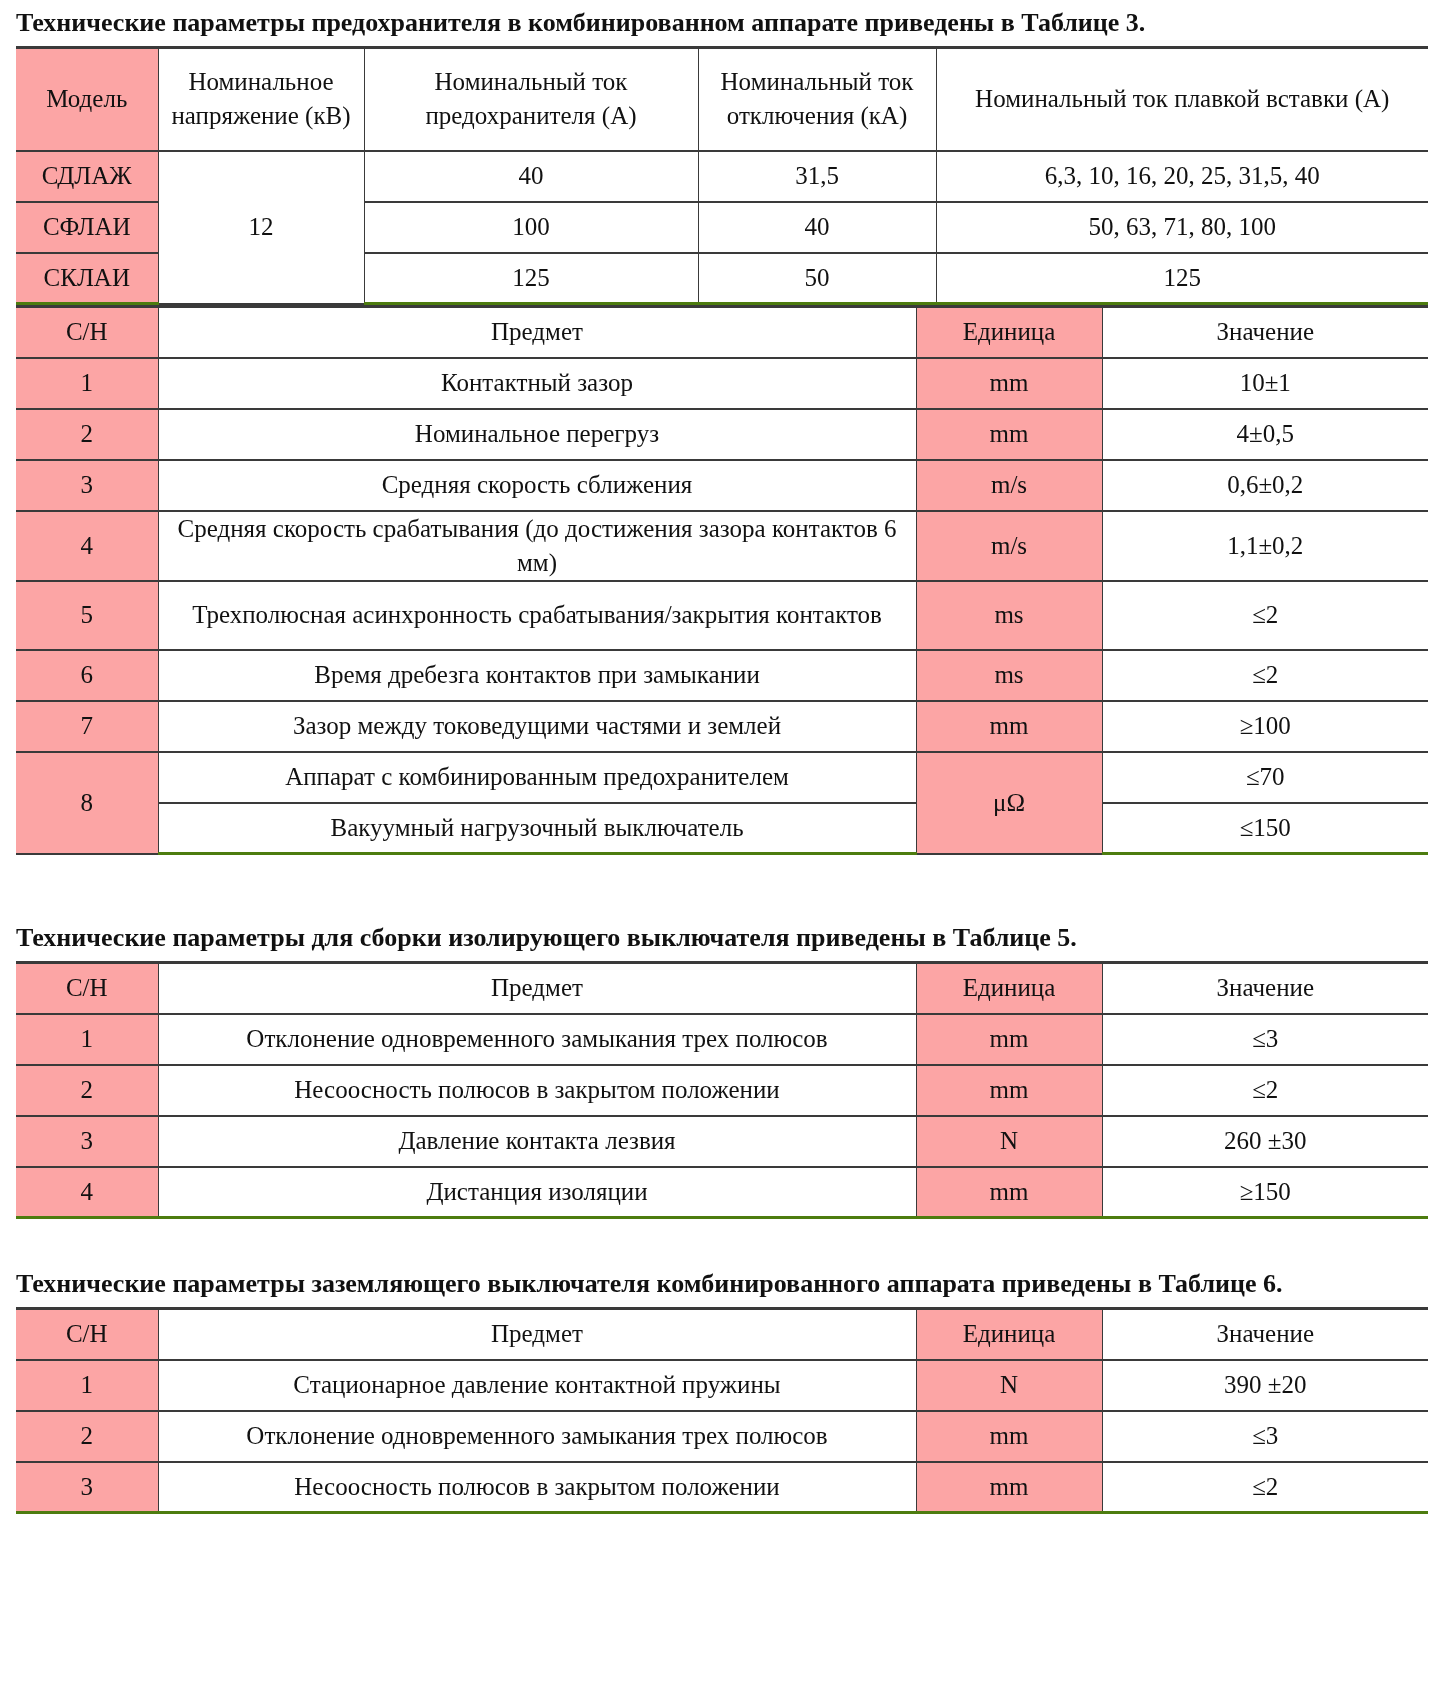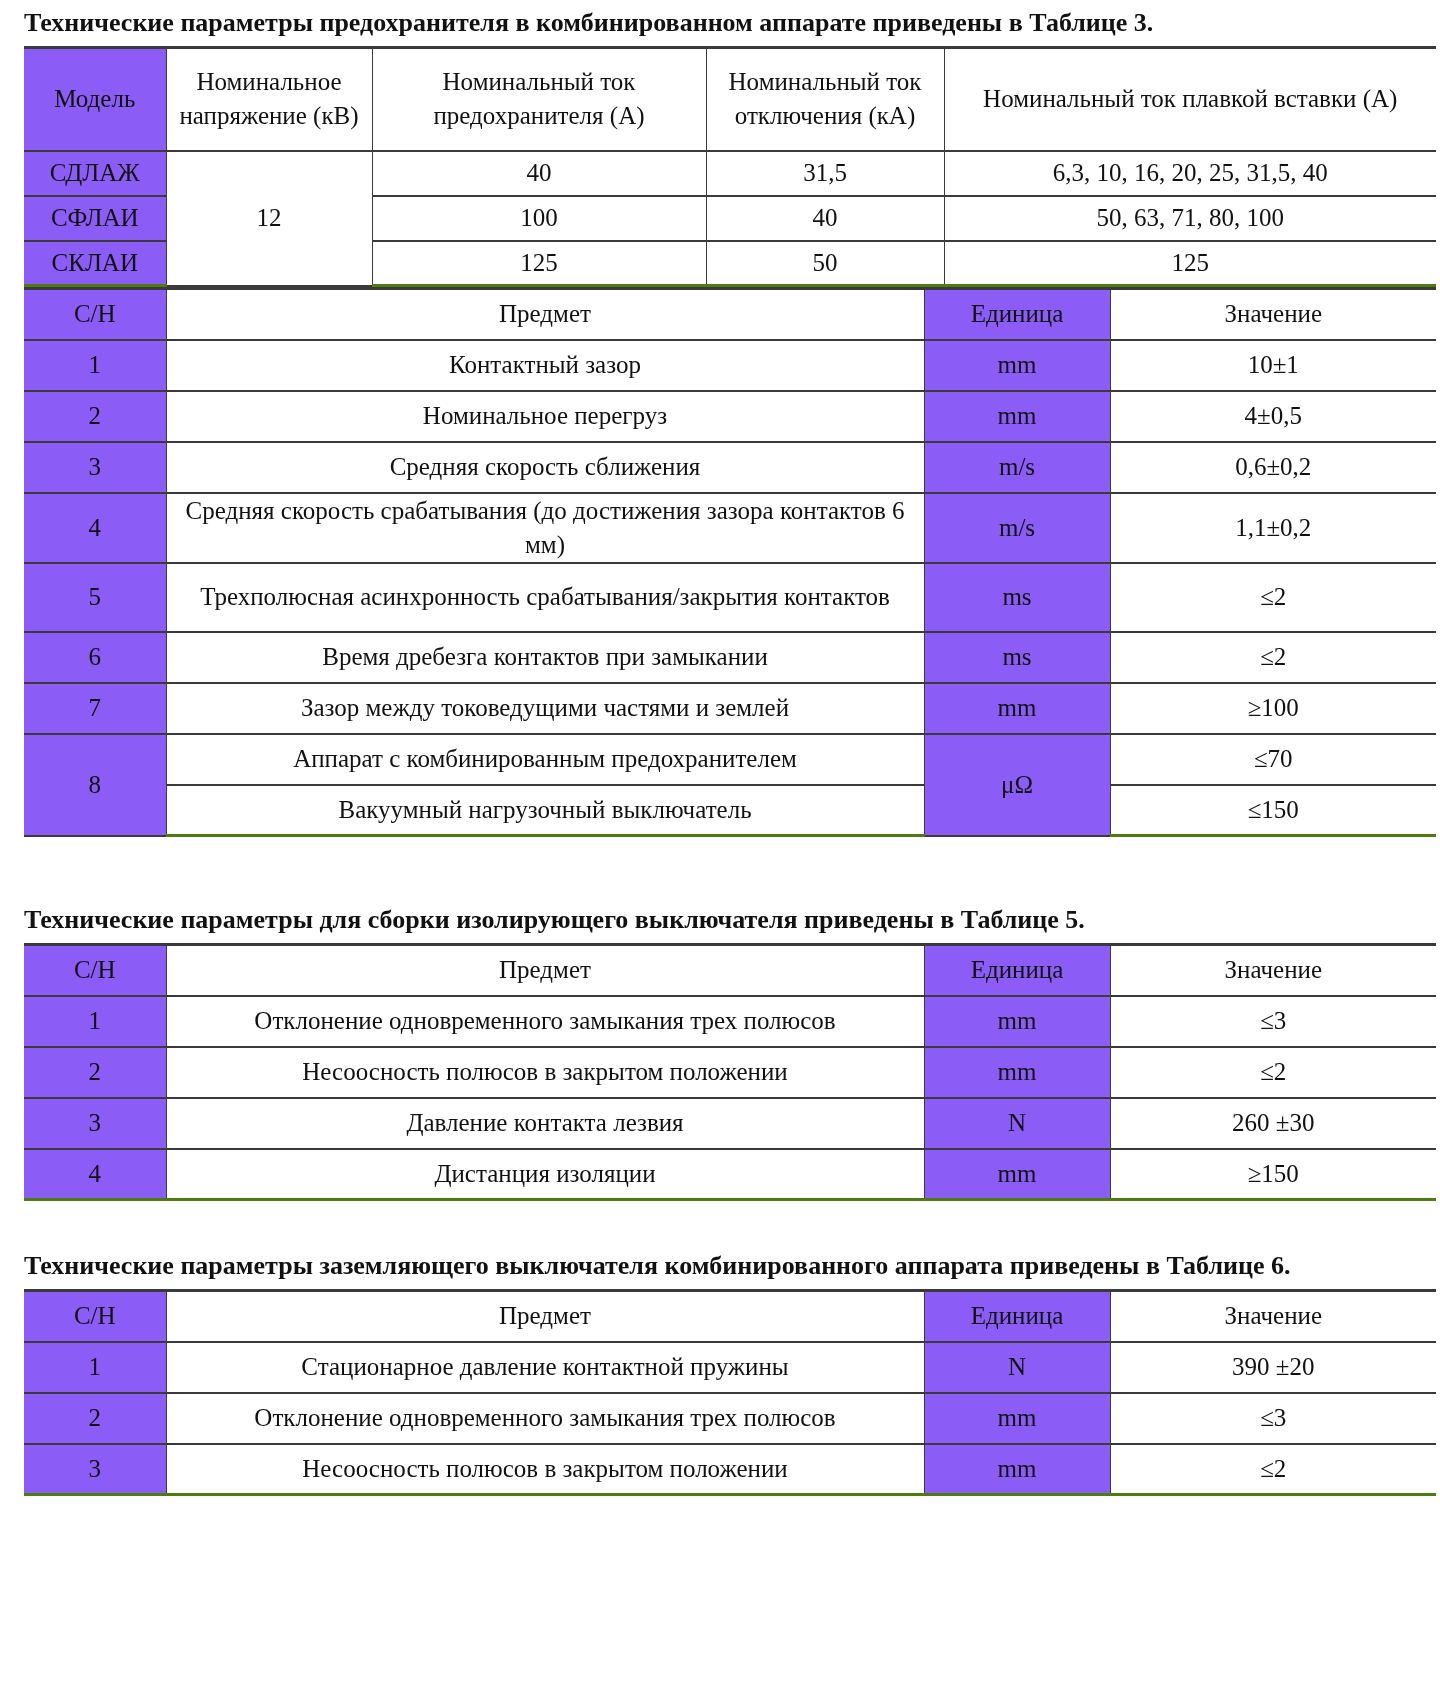--- a/index.html
+++ b/index.html
@@ -5,21 +5,21 @@
     * { box-sizing: border-box; margin: 0; padding: 0; }
     html, body { background: #ffffff; }
     body {
       width: 1440px;
       height: 1692px;
       position: relative;
       font-family: "Liberation Serif", "DejaVu Serif", serif;
       color: #111111;
       overflow: hidden;
     }
-    .page { position: absolute; left: 24px; top: 0; width: 1412px; }
+    .page { position: absolute; left: 16px; top: 0; width: 1412px; }
 
     .caption {
       font-weight: bold;
       font-size: 26px;
       line-height: 46px;
       text-align: justify;
       text-align-last: left;
       color: #111111;
     }
     .caption.justify-full { text-align: justify; }
@@ -38,26 +38,26 @@
       border-top: 2px solid #3a3a3a;
       border-bottom: 2px solid #3a3a3a;
       border-left: 1.5px solid #3a3a3a;
       border-right: 1.5px solid #3a3a3a;
       padding: 0 8px;
     }
     table.spec tr > *:first-child { border-left: none; }
     table.spec tr > *:last-child { border-right: none; }
     table.spec tr:first-child > * { border-top: 3px solid #3a3a3a; }
     table.spec tr:last-child > * { border-bottom: 3px solid #4d7c0f; }
-    .tint { background: #8b5cf6; }
+    .tint { background: #fca5a5; }
 
     
     #t3 { margin-top: 0; }
     #t3 .hdr td { height: 103px; }
-    #t3 .row td { height: 45px; padding-left: 8px; }
+    #t3 .row td { height: 51px; padding-left: 8px; }
 
     
     .t-std .hdr td { height: 51px; }
     .t-std .row td { height: 51px; }
     .t-std .row.tall td { height: 69px; }
   </style>
 </head>
 <body>
 
 <div class="page">

